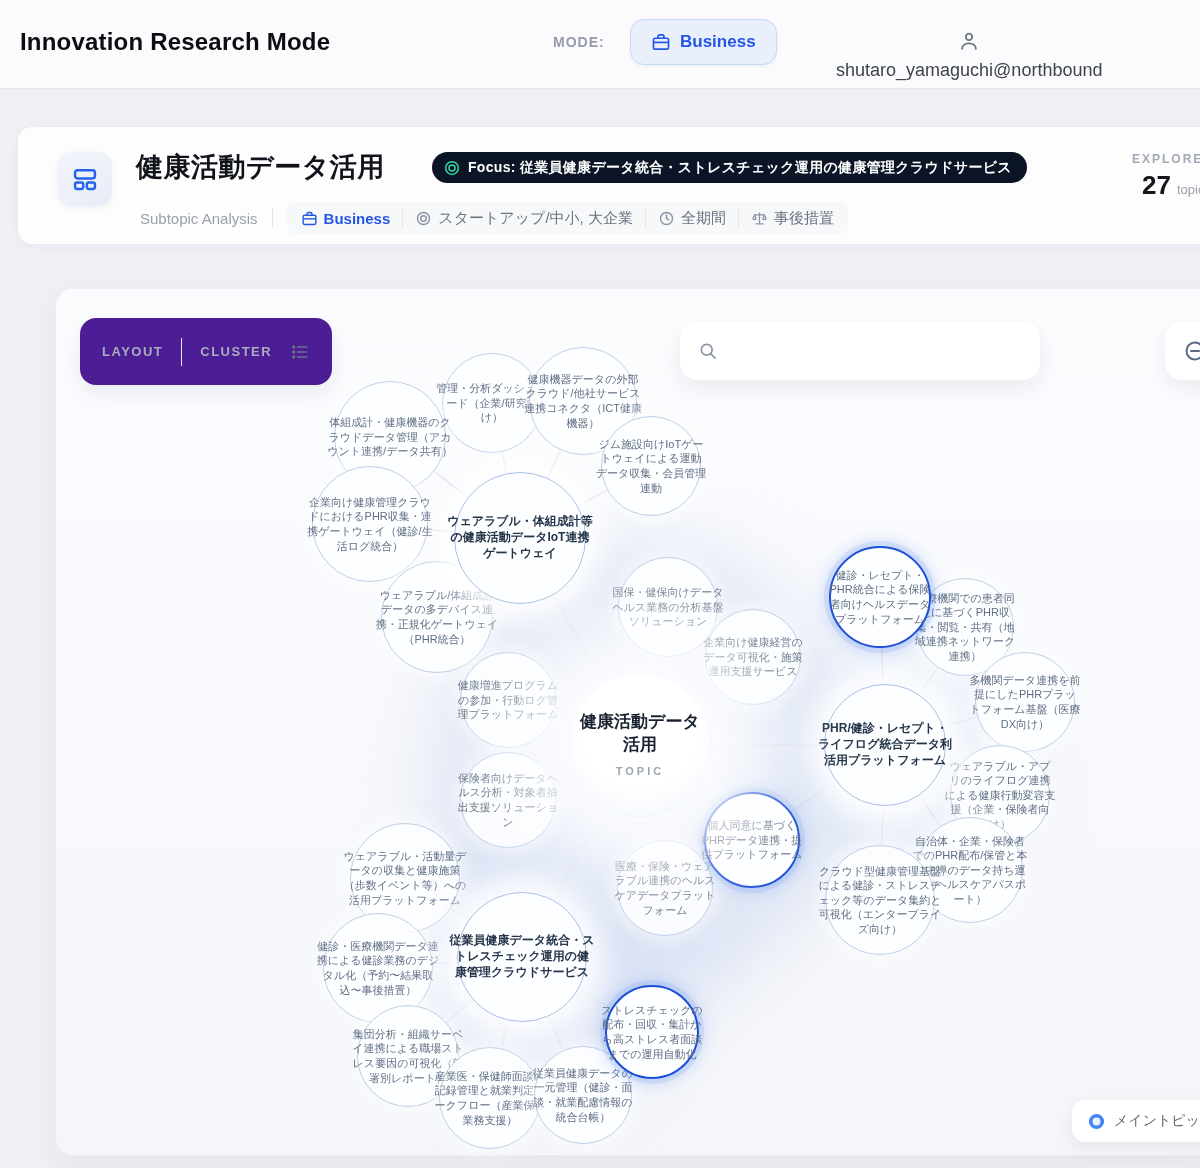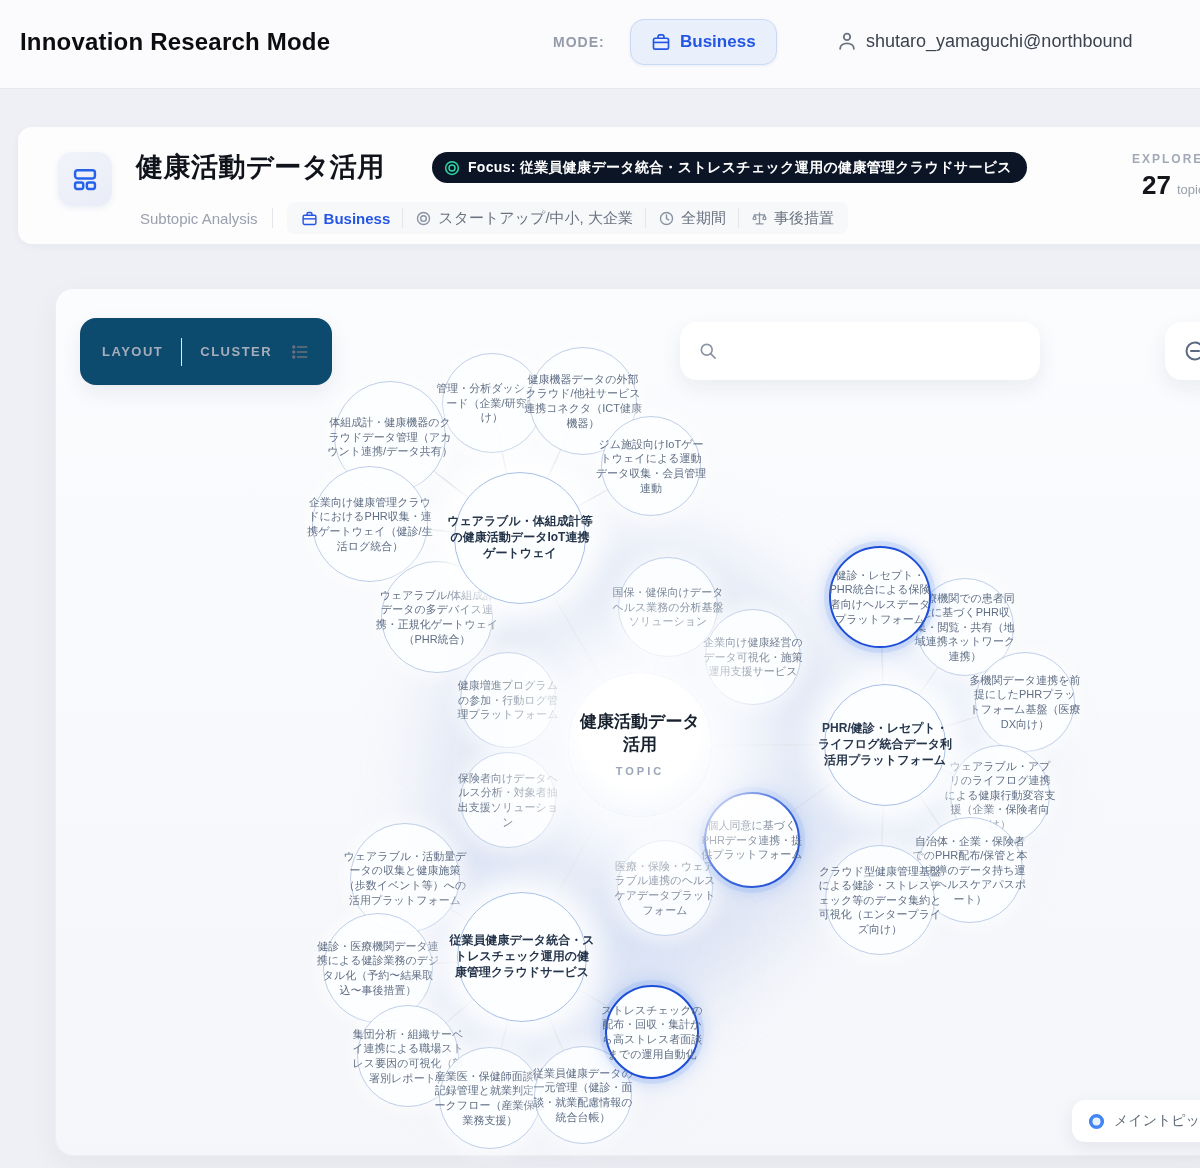--- a/index.html
+++ b/index.html
@@ -22,21 +22,21 @@
     position:absolute; left:553px; top:34px;
     font-size:14px; font-weight:bold; color:#959ca9; letter-spacing:1px;
   }
   .mode-pill {
     position:absolute; left:630px; top:19px; height:46px; padding:0 20px;
     display:flex; align-items:center; gap:9px;
     background:#e9f0fc; border:1px solid #c9daf6; border-radius:14px;
     box-shadow:0 1px 3px rgba(40,80,180,.08); cursor:pointer;
   }
   .mode-pill span { font-size:17px; font-weight:bold; color:#2456e6; }
-  .user-chip { position:absolute; left:836px; top:30px; display:flex; align-items:center; gap:8px; }
+  .user-chip { position:absolute; left:836px; top:30px; display:flex; align-items:center; gap:8px;flex-direction:column; }
   .user-chip span { font-size:18px; color:#3c434f; white-space:nowrap; }
   
   .subheader {
     position:absolute; left:18px; top:127px; width:1220px; height:117px;
     background:#fdfdfe; border-radius:14px; z-index:40;
     box-shadow:0 2px 10px rgba(30,40,80,.04);
   }
   .app-icon {
     position:absolute; left:40px; top:25px; width:54px; height:54px;
     background:linear-gradient(145deg,#f2f4fb,#e9ecf7);
@@ -105,21 +105,21 @@
   .node.topic .nlabel { width:88%; margin:0; }
   .node.topic .ntag { font-size:11px; font-weight:bold; color:#9aa5b8; letter-spacing:3px; }
   .focus-tag {
     position:absolute; transform:translateX(-50%); z-index:9;
     font-size:12px; font-weight:bold; color:#aab6cd; letter-spacing:3px; opacity:.9;
   }
   
   .toolbar {
     position:absolute; left:80px; top:318px; height:67px; padding:0 22px;
     display:flex; align-items:center; gap:18px; z-index:30;
-    background:#0c4a6e; border-radius:16px;
+    background:#4c1d95; border-radius:16px;
     box-shadow:0 8px 22px rgba(25,35,70,.07), 0 1px 0 rgba(25,35,70,.02);
   }
   .tb-label { font-size:13px; font-weight:bold; color:#a7aebb; letter-spacing:1.5px; }
   .seg { display:flex; background:#f1f2f6; border-radius:11px; padding:3px; }
   .seg-btn { padding:7px 17px; border-radius:9px; font-size:15px; font-weight:bold; color:#5b6472; cursor:pointer; }
   .seg-btn.active { background:#fff; color:#2b48e8; box-shadow:0 2px 6px rgba(20,30,70,.12); }
   .tb-div { width:1px; height:28px; background:#e6e8ee; }
   .cluster-icon { cursor:pointer; display:flex; }
   
   .searchbox {

